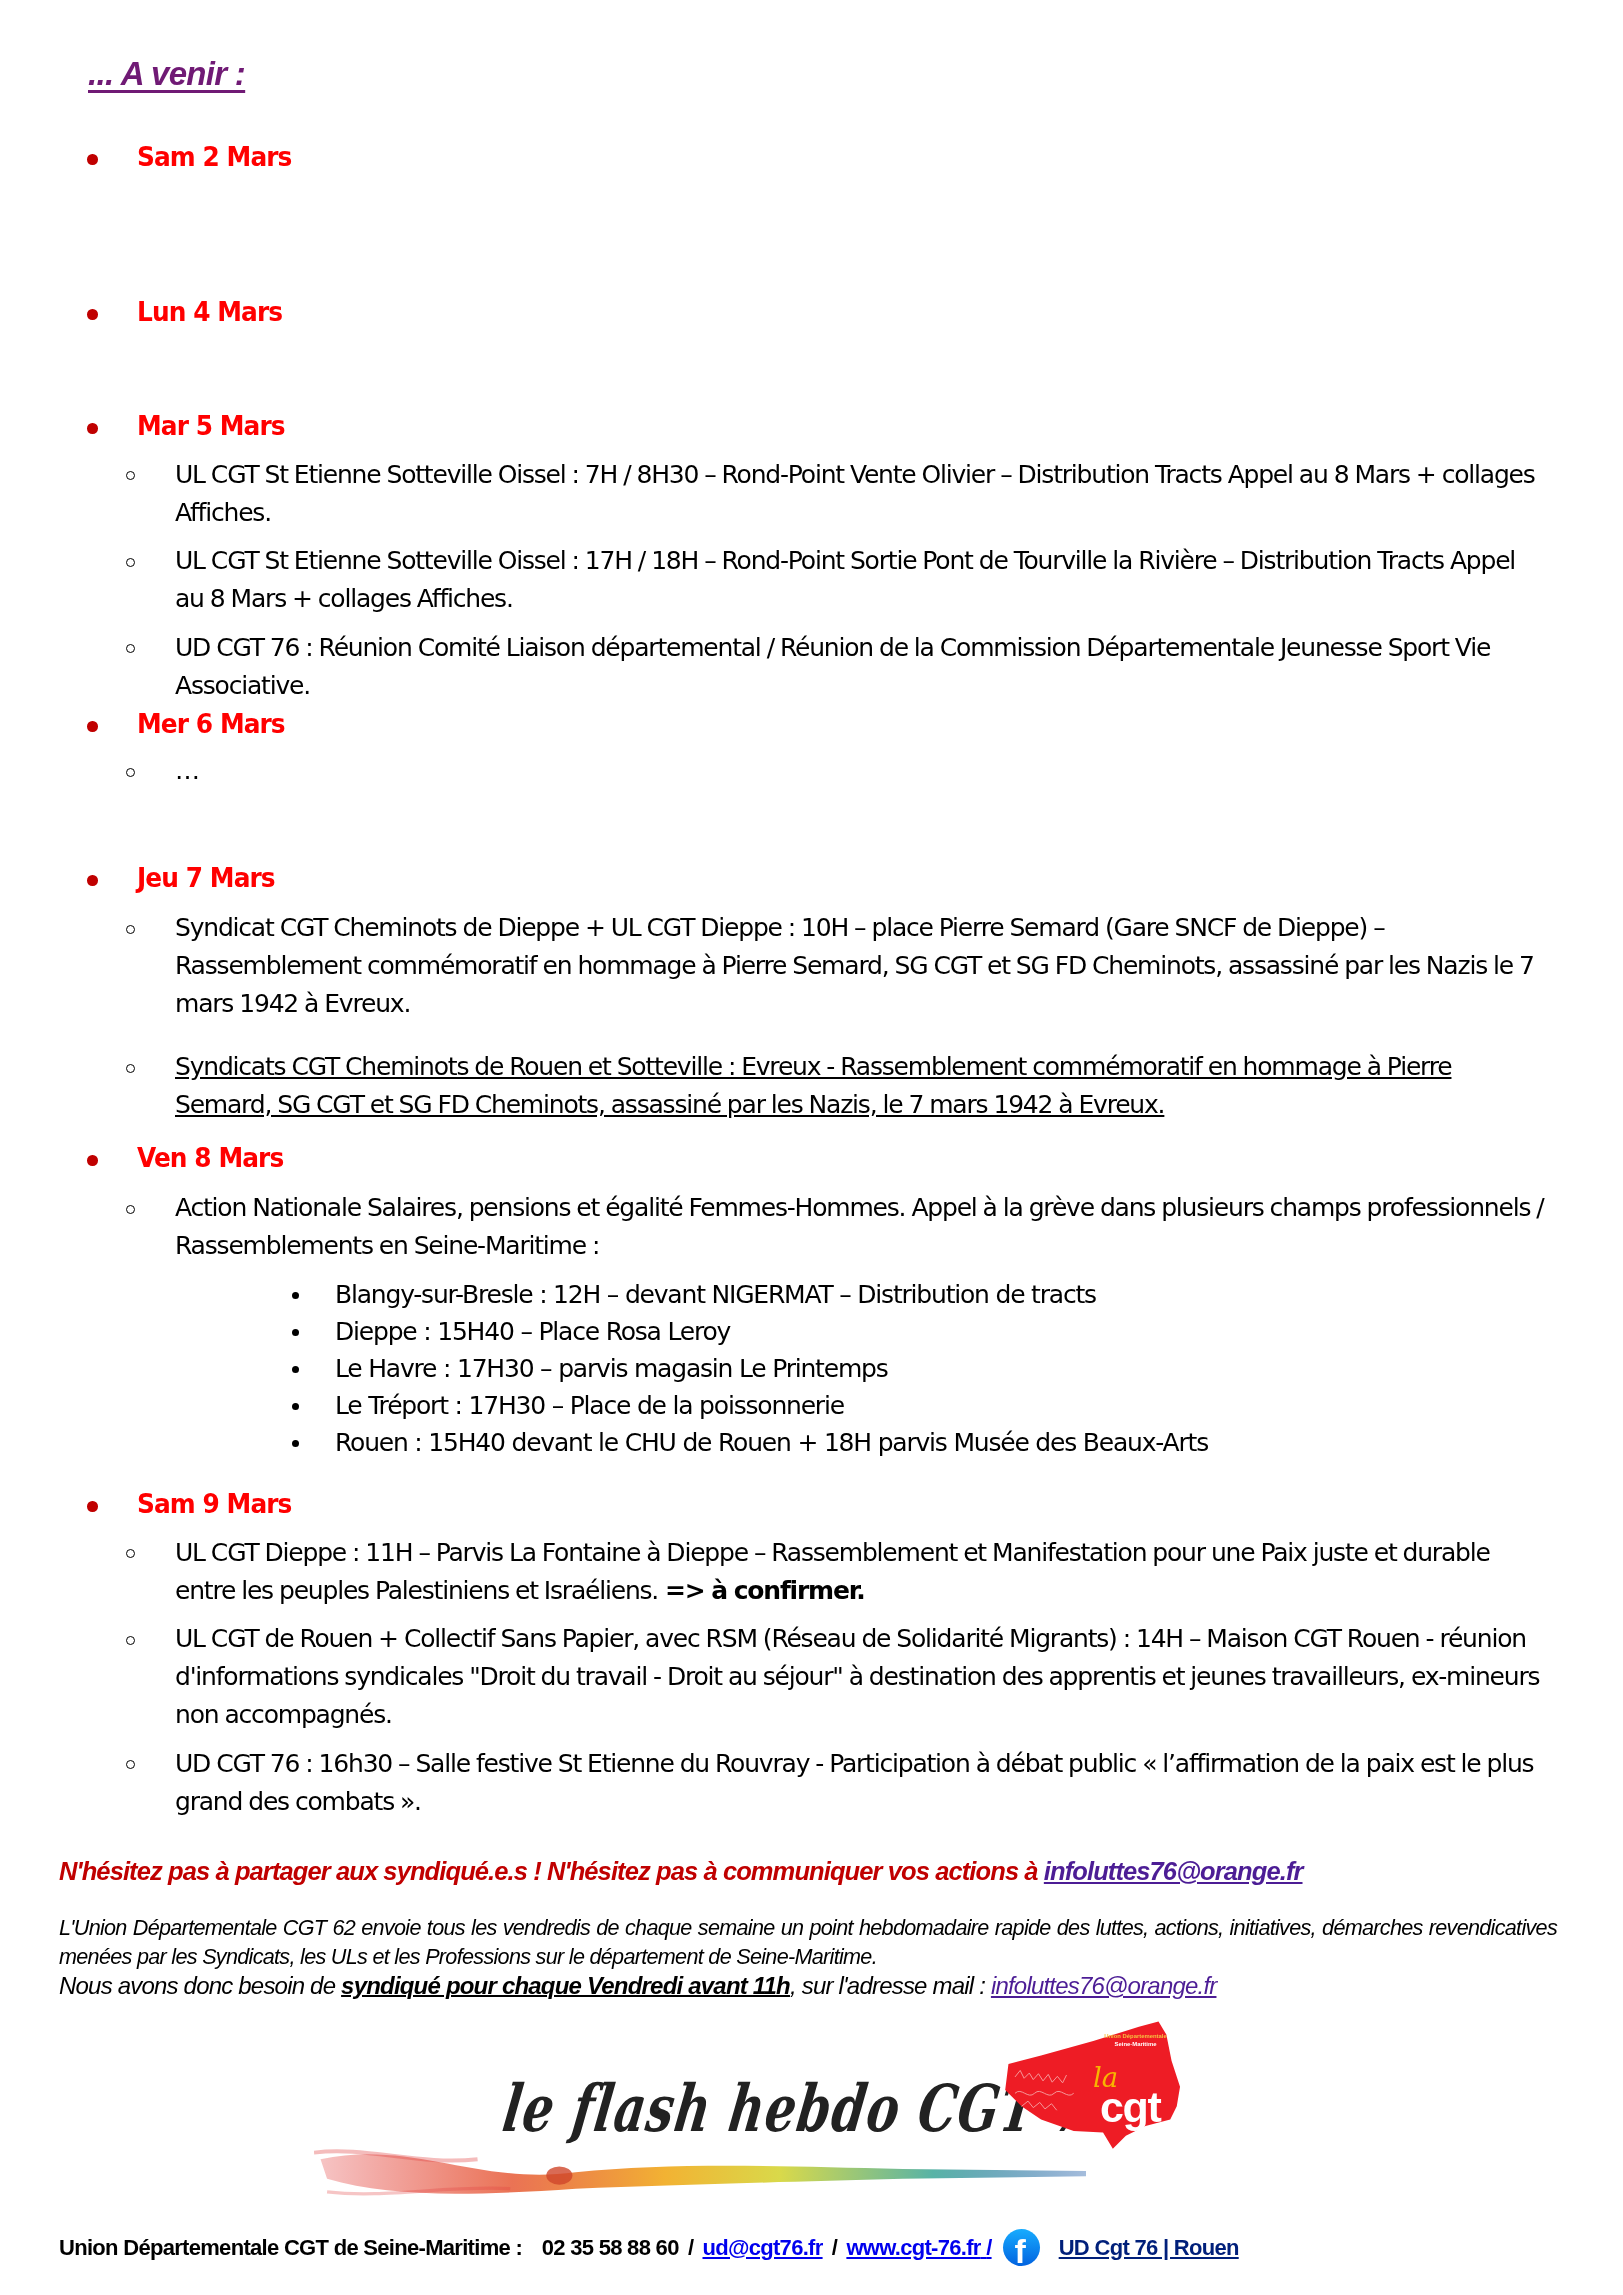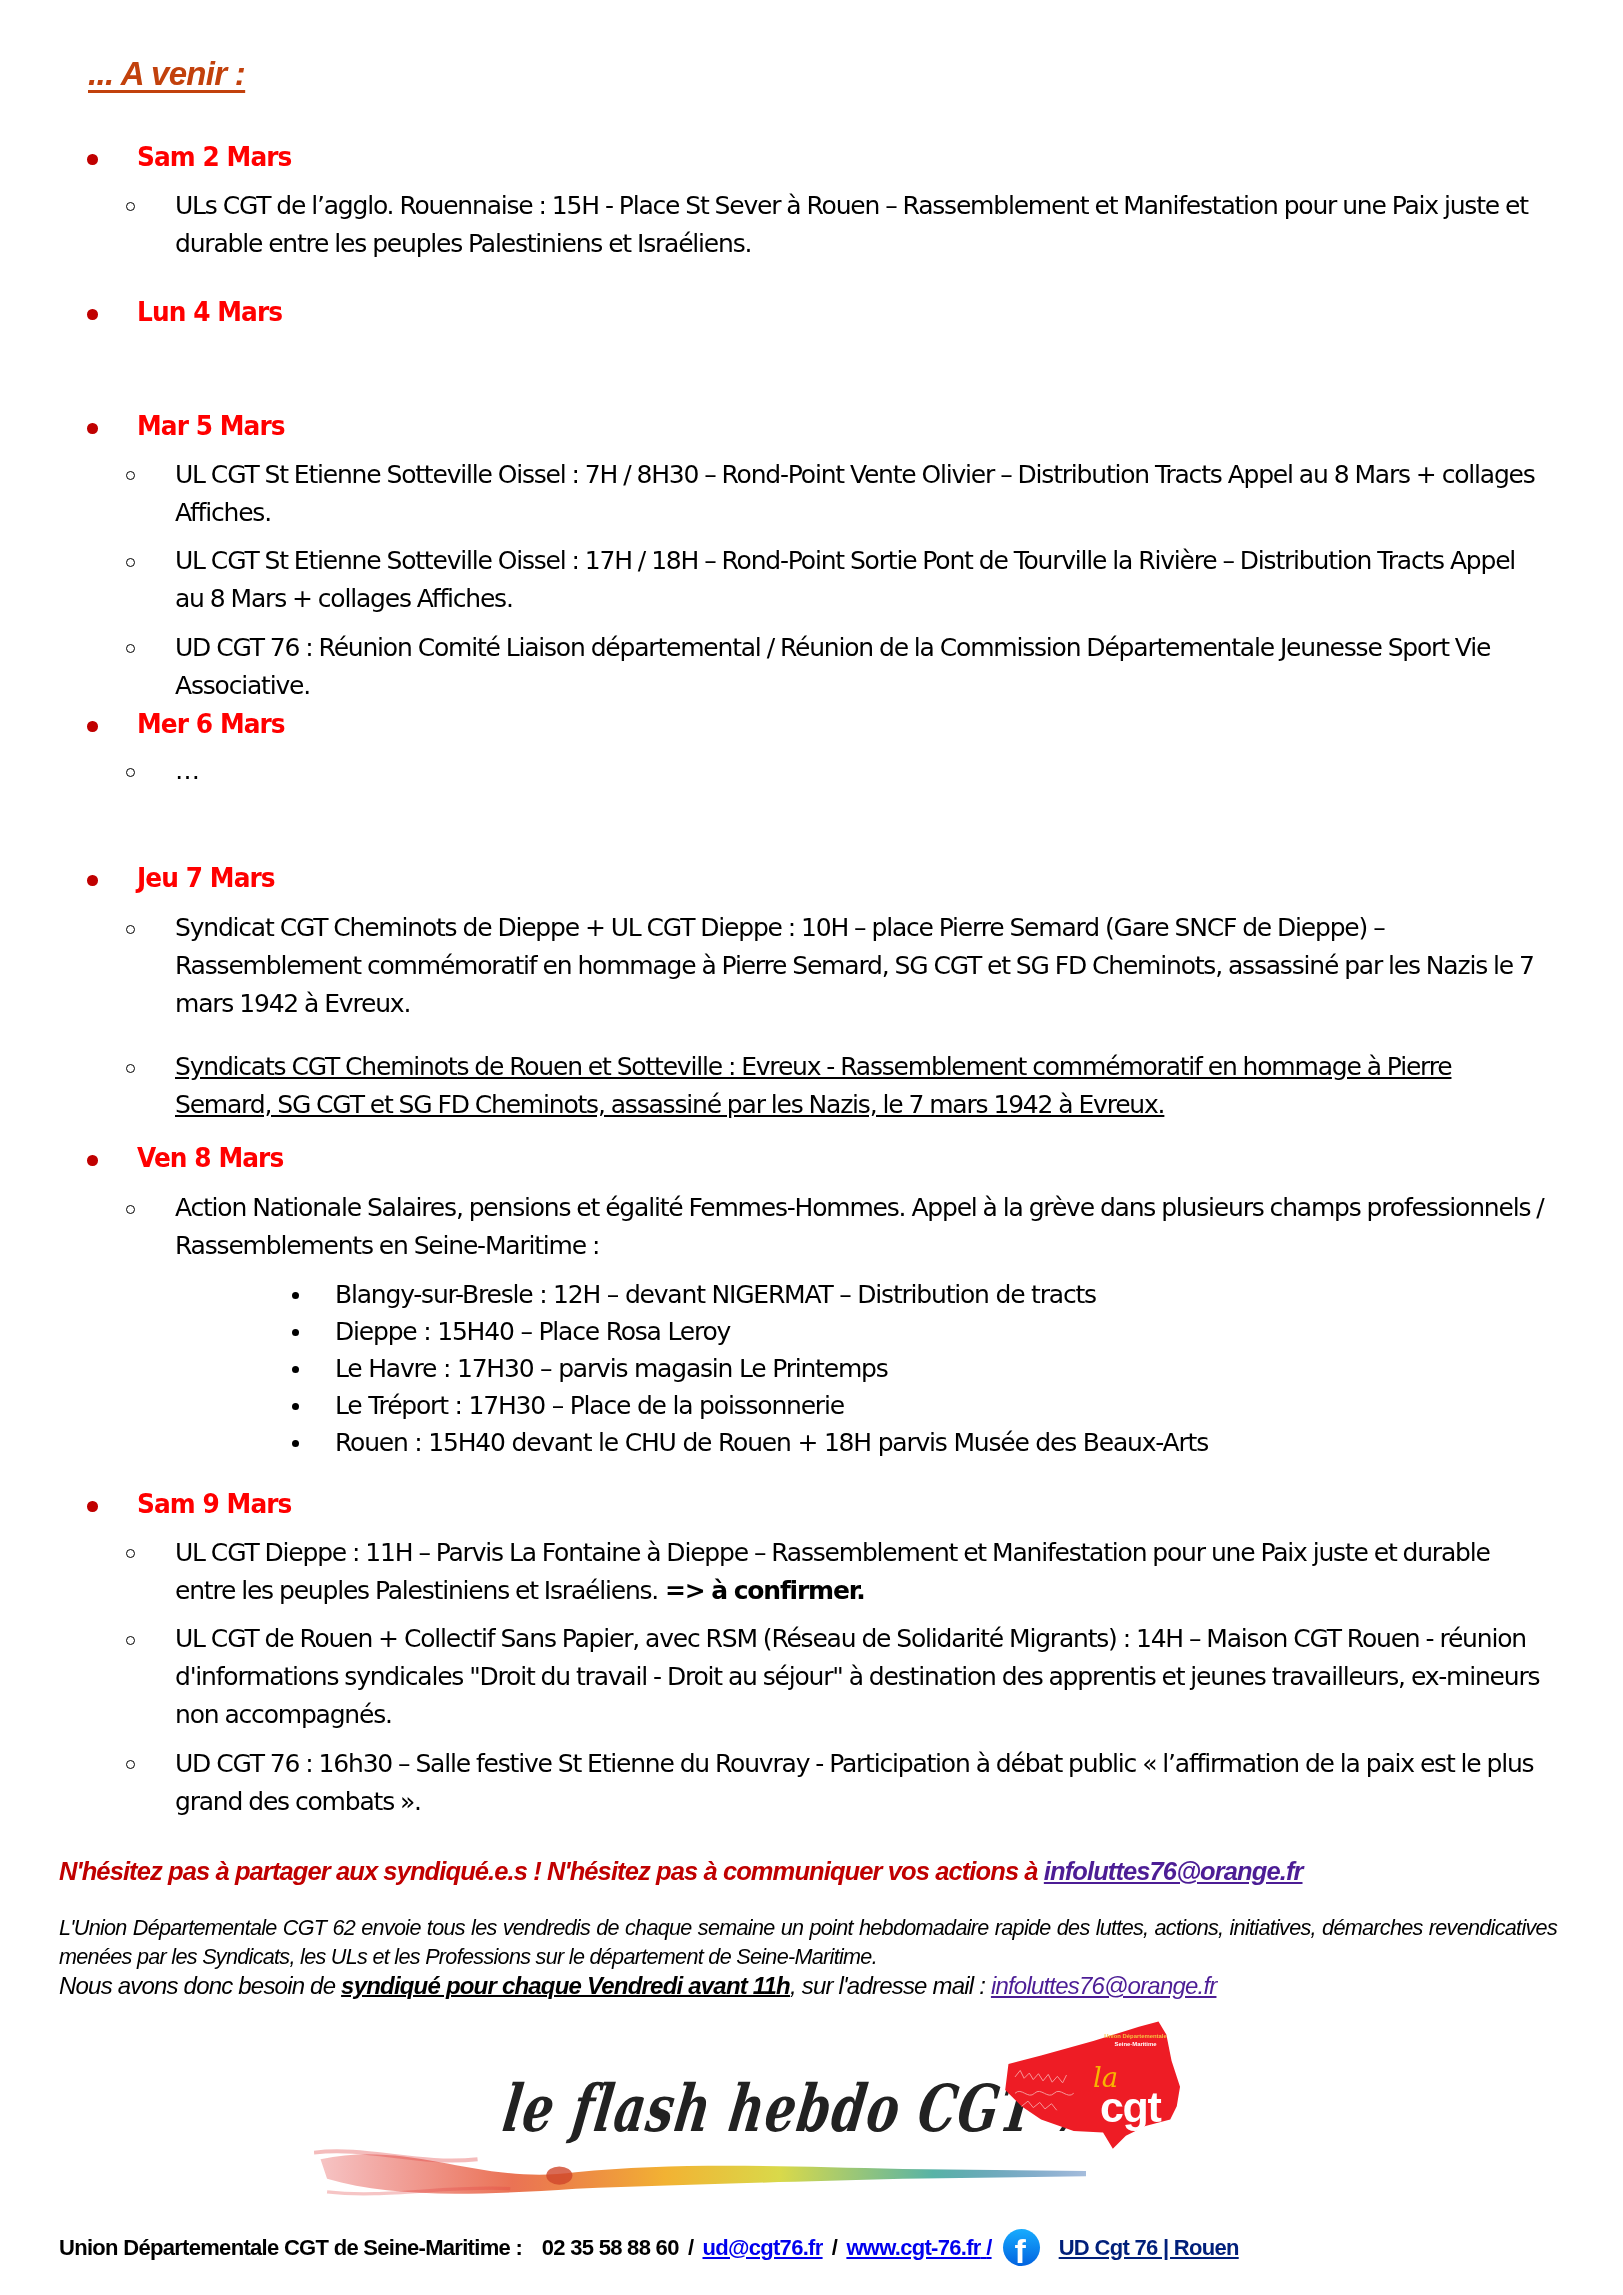--- a/index.html
+++ b/index.html
@@ -7,21 +7,21 @@
     width: 1623px; height: 2295px; position: relative; overflow: hidden;
     font-family: "Liberation Sans", "DejaVu Sans", sans-serif;
     color: #000;
   }
   .page { position: absolute; left: 0; top: 0; width: 1623px; height: 2295px; }
 
   .section-title {
     position: absolute; left: 88px; top: 55px;
     font-family: "Liberation Sans", sans-serif;
     font-weight: bold; font-style: italic;
-    font-size: 33px; color: #c2410c;
+    font-size: 33px; color: #701a75;
     text-decoration: underline; text-decoration-thickness: 2.6px; text-underline-offset: 5.2px;
     letter-spacing: -0.7px;
   }
 
   .agenda {
     position: absolute; left: 0; top: 0; width: 1623px;
   }
   .day {
     position: absolute; left: 0; width: 1623px;
   }
@@ -143,24 +143,20 @@
 <div class="page">
 
   <div class="section-title">... A venir :</div>
 
   <div class="agenda">
 
     <div class="day" style="top:141px;">
       <div class="day-head">
         <span class="day-bullet"></span>
         <span class="day-label">Sam 2 Mars</span>
-      </div>
-      <div class="event" style="margin-top:6.5px;">
-        <span class="event-bullet"></span>
-        <div class="event-text">ULs CGT de l’agglo. Rouennaise : 15H - Place St Sever à Rouen – Rassemblement et Manifestation pour une Paix juste et durable entre les peuples Palestiniens et Israéliens.</div>
       </div>
     </div>
 
     <div class="day" style="top:296px;">
       <div class="day-head">
         <span class="day-bullet"></span>
         <span class="day-label">Lun 4 Mars</span>
       </div>
     </div>
 

